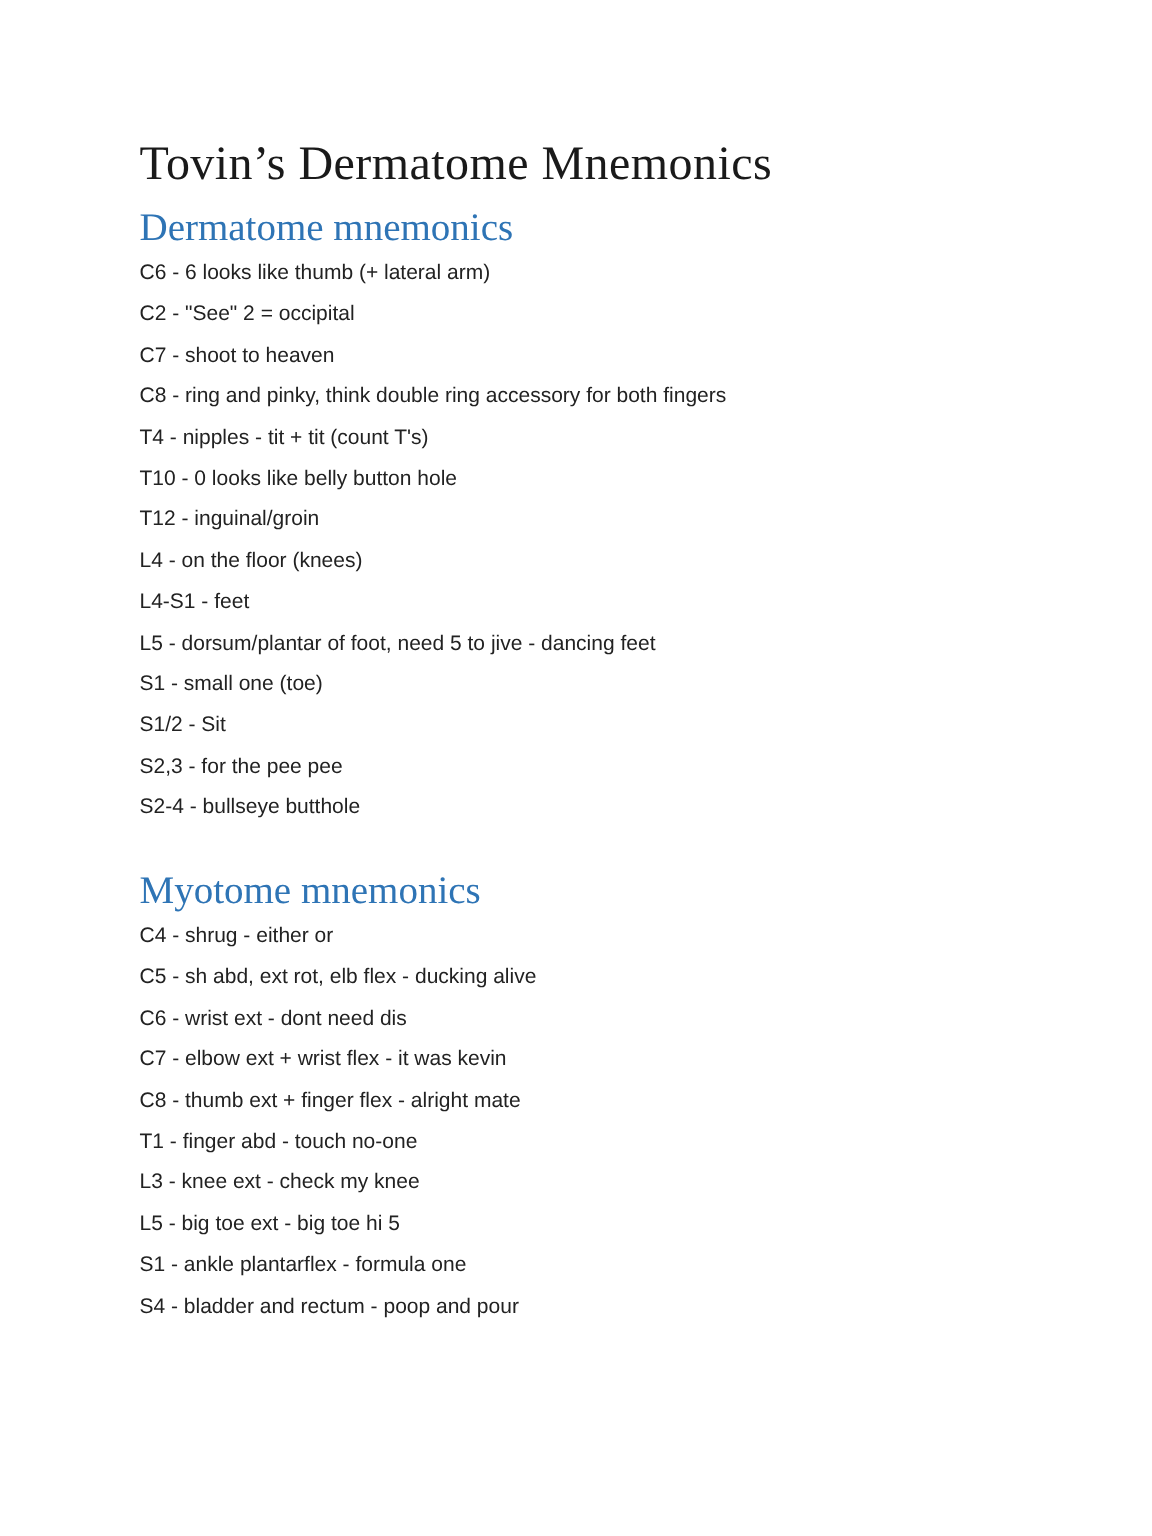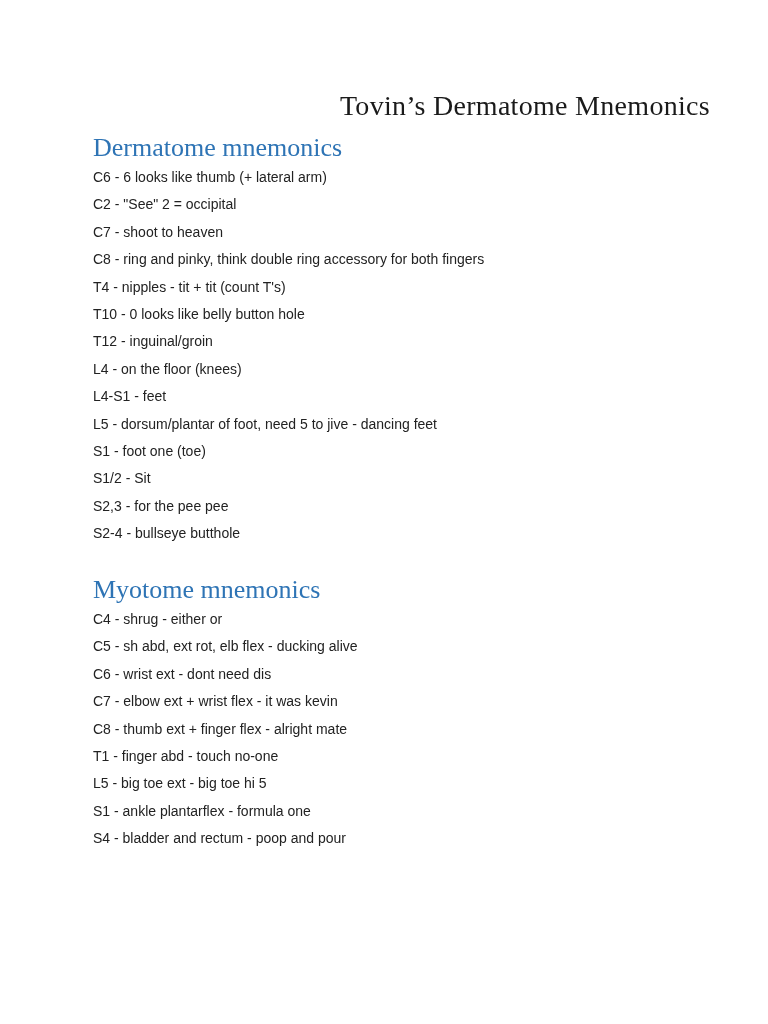--- a/index.html
+++ b/index.html
@@ -13,26 +13,25 @@
     height: 1024px;
     background: #ffffff;
     box-sizing: border-box;
     padding: 92px 58px 0 93px;
     overflow: hidden;
     font-family: "Liberation Sans", sans-serif;
   }
   .doc-title {
     font-family: "Liberation Serif", serif;
     font-weight: 400;
-    font-size: 28px;
+    font-size: 32px;
     line-height: 1;
     letter-spacing: 0.3px;
     color: #1a1a1a;
     margin: 0;
-    text-align: right;
   }
   .section-heading {
     font-family: "Liberation Serif", serif;
     font-weight: 400;
     font-size: 26px;
     line-height: 1;
     color: #2e74b5;
     margin: 15px 0 9px 0;
   }
   .section-heading.second {
@@ -59,30 +58,31 @@
   <p class="mnemonic-item">C6 - 6 looks like thumb (+ lateral arm)</p>
   <p class="mnemonic-item">C2 - "See" 2 = occipital</p>
   <p class="mnemonic-item">C7 - shoot to heaven</p>
   <p class="mnemonic-item">C8 - ring and pinky, think double ring accessory for both fingers</p>
   <p class="mnemonic-item">T4 - nipples - tit + tit (count T's)</p>
   <p class="mnemonic-item">T10 - 0 looks like belly button hole</p>
   <p class="mnemonic-item">T12 - inguinal/groin</p>
   <p class="mnemonic-item">L4 - on the floor (knees)</p>
   <p class="mnemonic-item">L4-S1 - feet</p>
   <p class="mnemonic-item">L5 - dorsum/plantar of foot, need 5 to jive - dancing feet</p>
-  <p class="mnemonic-item">S1 - foot one (toe)</p>
+  <p class="mnemonic-item">S1 - small one (toe)</p>
   <p class="mnemonic-item">S1/2 - Sit</p>
   <p class="mnemonic-item">S2,3 - for the pee pee</p>
   <p class="mnemonic-item">S2-4 - bullseye butthole</p>
 
   <h2 class="section-heading second">Myotome mnemonics</h2>
 
   <p class="mnemonic-item">C4 - shrug - either or</p>
   <p class="mnemonic-item">C5 - sh abd, ext rot, elb flex - ducking alive</p>
   <p class="mnemonic-item">C6 - wrist ext - dont need dis</p>
   <p class="mnemonic-item">C7 - elbow ext + wrist flex - it was kevin</p>
   <p class="mnemonic-item">C8 - thumb ext + finger flex - alright mate</p>
   <p class="mnemonic-item">T1 - finger abd - touch no-one</p>
+  <p class="mnemonic-item">L3 - knee ext - check my knee</p>
   <p class="mnemonic-item">L5 - big toe ext - big toe hi 5</p>
   <p class="mnemonic-item">S1 - ankle plantarflex - formula one</p>
   <p class="mnemonic-item">S4 - bladder and rectum - poop and pour</p>
 
 </div>
 
 </body></html>

